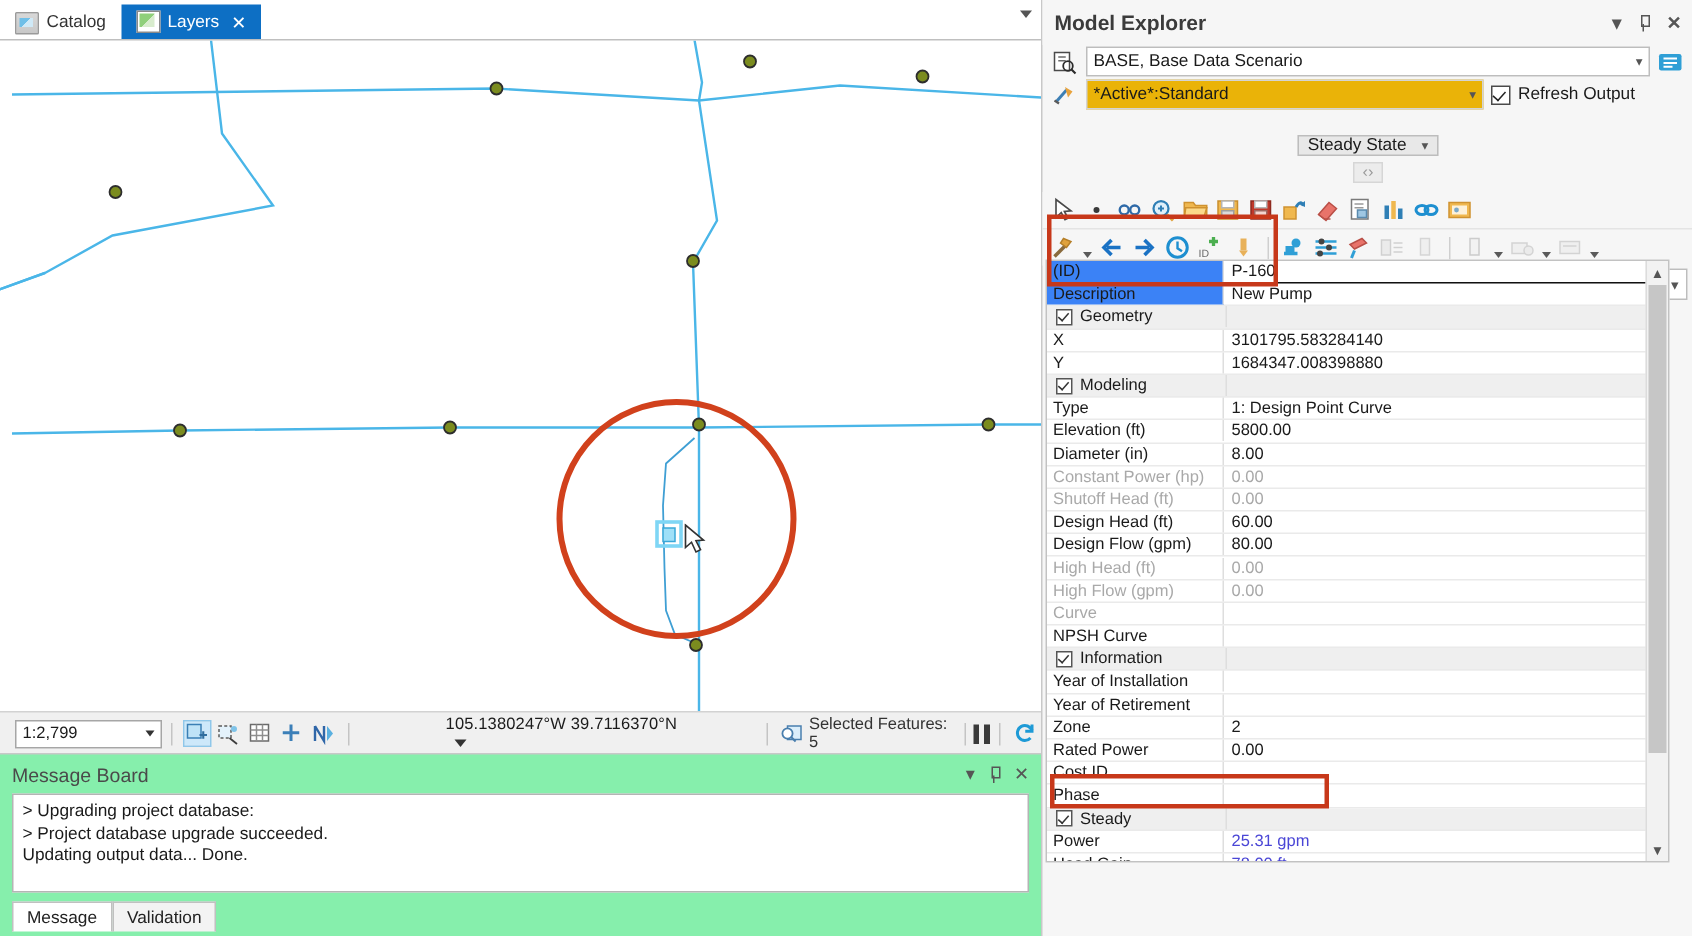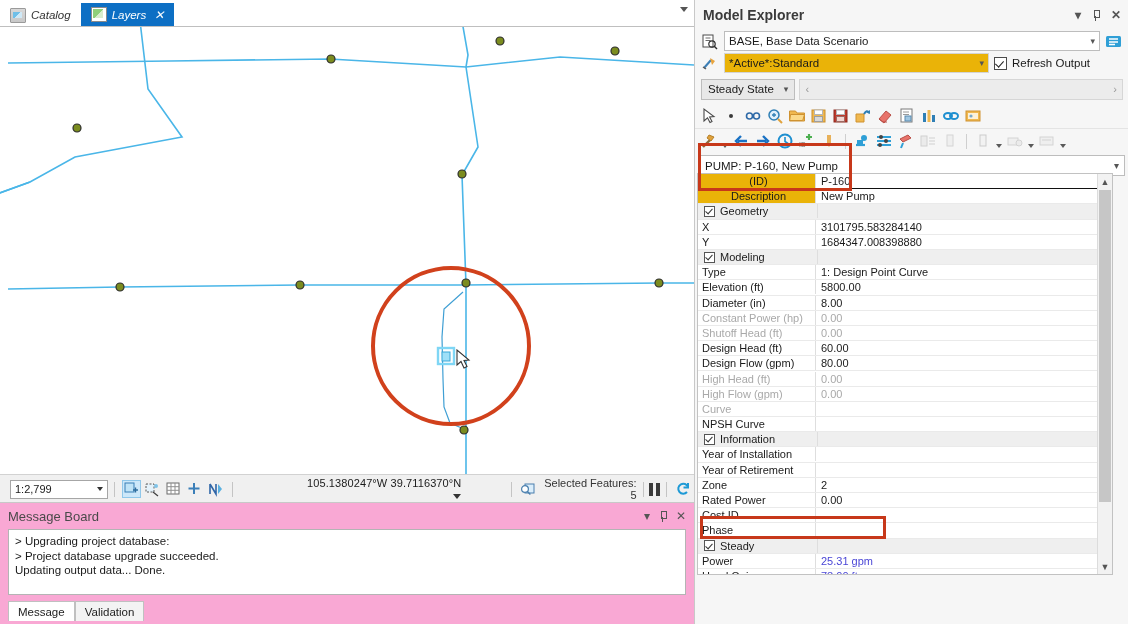--- a/index.html
+++ b/index.html
@@ -7,56 +7,56 @@
     width:1128px;height:624px;overflow:hidden;
     font-family:"Liberation Sans", sans-serif;
     font-size:11px;color:#1a1a1a;background:#ffffff;
     -webkit-font-smoothing:antialiased;
   }
   .app{position:relative;width:1128px;height:624px;}
 
   
   .left-pane{position:absolute;left:0;top:0;width:694px;height:624px;background:#f0f0f0;}
 
-  .doc-tabbar{position:relative;height:26px;background:#ffffff;display:flex;align-items:flex-end;font-style:italic;}
+  .doc-tabbar{position:relative;height:26px;background:#ffffff;display:flex;align-items:flex-end;}
   .doc-tab{display:flex;align-items:center;gap:5px;height:22px;padding:0 10px;
     font-size:11.5px;color:#333;background:#ffffff;border:none;}
   .doc-tab.active{background:#0d6fc4;color:#ffffff;height:23px;}
   .doc-tab .tabicon{width:14px;height:13px;display:inline-block;position:relative;}
   .icon-catalog{background:linear-gradient(#d8d8d8,#c8c8c8);border:1px solid #9a9a9a;border-radius:1px;}
   .icon-catalog:after{content:"";position:absolute;left:2px;top:3px;width:9px;height:6px;
     background:linear-gradient(135deg,#6fbfe8 50%,#cfe9f7 50%);}
   .icon-layers{background:#ffffff;border:1px solid #8a8a8a;}
   .icon-layers:after{content:"";position:absolute;left:1px;top:1px;width:10px;height:9px;
     background:linear-gradient(135deg,#8fcf7a 55%,#d8eccd 55%);}
   .tab-close{font-size:12px;line-height:1;margin-left:3px;color:#ffffff;}
   .tabbar-caret{position:absolute;right:6px;top:7px;width:0;height:0;
     border-left:4px solid transparent;border-right:4px solid transparent;border-top:5px solid #555;}
 
   .map{position:absolute;left:0;top:26px;width:694px;height:448px;background:#ffffff;
     border-top:1px solid #bfbfbf;overflow:hidden;}
   .map svg{display:block;}
 
   .map-status{position:absolute;left:0;top:474px;width:694px;height:28px;background:#f0f0f0;
-    border-top:1px solid #d2d2d2;display:flex;align-items:center;text-align:right;}
+    border-top:1px solid #d2d2d2;display:flex;align-items:center;}
   .scale-box{margin-left:10px;width:92px;height:17px;background:#ffffff;border:1px solid #a6a6a6;
     display:flex;align-items:center;justify-content:space-between;padding:0 4px;font-size:11px;}
   .scale-box .car{width:0;height:0;border-left:3px solid transparent;border-right:3px solid transparent;
     border-top:4px solid #333;}
   .sep{width:1px;height:15px;background:#c4c4c4;margin:0 6px;}
   .mini{width:17px;height:16px;position:relative;margin:0 2px;}
   .mini.active{background:#cde8fa;outline:1px solid #8fc7ea;}
   .coords{margin-left:58px;font-size:11px;color:#1a1a1a;letter-spacing:.1px;}
   .coords-caret{display:inline-block;margin-left:6px;width:0;height:0;
     border-left:4px solid transparent;border-right:4px solid transparent;border-top:5px solid #333;}
   .selfeat{font-size:11px;color:#333;}
   .pause{display:inline-block;width:11px;height:13px;
     background:linear-gradient(90deg,#3a3a3a 0 4px,transparent 4px 7px,#3a3a3a 7px 11px);}
 
-  .msgboard{position:absolute;left:0;top:502px;width:694px;height:122px;background:#f9a8d4;
+  .msgboard{position:absolute;left:0;top:502px;width:694px;height:122px;background:#86efac;
     border-top:1px solid #c8c8c8;}
   .msg-title{height:26px;display:flex;align-items:center;padding:0 8px;font-size:13px;color:#4a4a4a;}
   .msg-ctl{margin-left:auto;display:flex;align-items:center;gap:9px;color:#555;font-size:12px;}
   .pin{display:inline-block;width:8px;height:11px;position:relative;}
   .pin:before{content:"";position:absolute;left:2px;top:0;width:4px;height:6px;border:1px solid #555;}
   .pin:after{content:"";position:absolute;left:3px;top:6px;width:1px;height:5px;background:#555;}
   .msg-box{margin:0 8px;height:56px;background:#ffffff;border:1px solid #b4b4b4;
     padding:4px 6px;font-size:11.5px;line-height:14.5px;color:#1a1a1a;}
   .msg-tabs{display:flex;align-items:flex-end;margin:6px 0 0 8px;}
   .mtab{height:19px;padding:0 9px;font-size:11.5px;background:#ffffff;border:1px solid #c0c0c0;
@@ -75,21 +75,21 @@
   .ri{width:18px;height:17px;position:relative;flex:none;}
   .combo{flex:1;height:18px;background:#ffffff;border:1px solid #bdbdbd;display:flex;align-items:center;
     padding:0 4px;font-size:11.5px;color:#1a1a1a;}
   .combo.flat{background:#eab308;border:1px solid #d4d4d4;}
   .combo .cc{margin-left:auto;color:#555;font-size:9px;}
   .chk{width:11px;height:11px;border:1px solid #4a4a4a;background:#fff;position:relative;flex:none;}
   .chk:after{content:"";position:absolute;left:2px;top:1px;width:4px;height:7px;
     border:solid #222;border-width:0 1.6px 1.6px 0;transform:rotate(42deg);}
   .lbl-ro{font-size:11.5px;color:#1a1a1a;white-space:nowrap;}
 
-  .ss-row{display:flex;align-items:center;padding:4px 6px;height:22px;gap:4px;}
+  .ss-row{display:flex;align-items:center;padding:16px 6px;height:22px;gap:4px;flex-direction:column;}
   .ss-box{height:19px;background:#e8e8e8;border:1px solid #bdbdbd;display:flex;align-items:center;
     padding:0 6px;font-size:11.5px;gap:10px;}
   .ss-track{flex:1;height:19px;background:#ececec;border:1px solid #d6d6d6;
     display:flex;align-items:center;justify-content:space-between;padding:0 5px;color:#9a9a9a;font-size:11px;}
 
   .tbar{height:24px;display:flex;align-items:center;padding:0 5px;gap:4px;background:#f6f6f6;}
   .tbar.r2{border-top:1px solid #e4e4e4;}
   .ti{width:18px;height:18px;position:relative;flex:none;}
   .tsep{width:1px;height:15px;background:#cfcfcf;margin:0 3px;}
   .caretsm{width:0;height:0;border-left:3px solid transparent;border-right:3px solid transparent;
@@ -111,21 +111,21 @@
   .grow{display:flex;height:14.2px;align-items:center;border-bottom:1px solid #eaeaea;font-size:11px;}
   .gname{width:113px;padding-left:4px;overflow:hidden;white-space:nowrap;
     border-right:1px solid #dedede;line-height:14px;}
   .gval{flex:1;padding-left:5px;overflow:hidden;white-space:nowrap;line-height:14px;}
   .grow.cat{background:#efefef;}
   .grow.cat .gname{display:flex;align-items:center;gap:5px;padding-left:6px;font-weight:normal;}
   .grow.cat .gval{background:#efefef;}
   .chk-s{width:9px;height:9px;border:1px solid #555;background:#fff;position:relative;flex:none;}
   .chk-s:after{content:"";position:absolute;left:1.5px;top:0.5px;width:3px;height:6px;
     border:solid #333;border-width:0 1.4px 1.4px 0;transform:rotate(42deg);}
-  .grow.hl .gname{background:#eab308;text-align:center;}
+  .grow.hl .gname{background:#3b82f6;}
   .grow.dim .gname,.grow.dim .gval{color:#a9a9a9;}
   .grow.out .gval{color:#4a46d6;}
   .grow.sel .gval{border-top:1.5px solid #111;border-bottom:1.5px solid #111;}
 
   .gscroll{position:absolute;right:0;top:0;width:14px;height:100%;background:#f2f2f2;
     border-left:1px solid #dcdcdc;}
   .gthumb{position:absolute;left:1px;top:17px;width:12px;background:#c6c6c6;}
   .garrow{position:absolute;left:0;width:14px;height:15px;color:#555;font-size:9px;
     display:flex;align-items:center;justify-content:center;}
   .cursor{position:absolute;pointer-events:none;z-index:25;}

